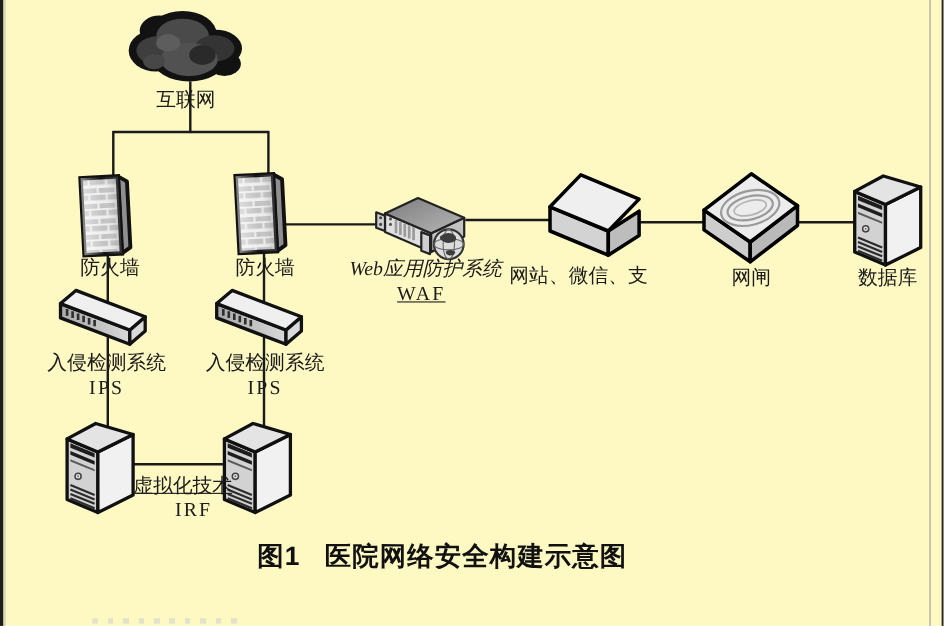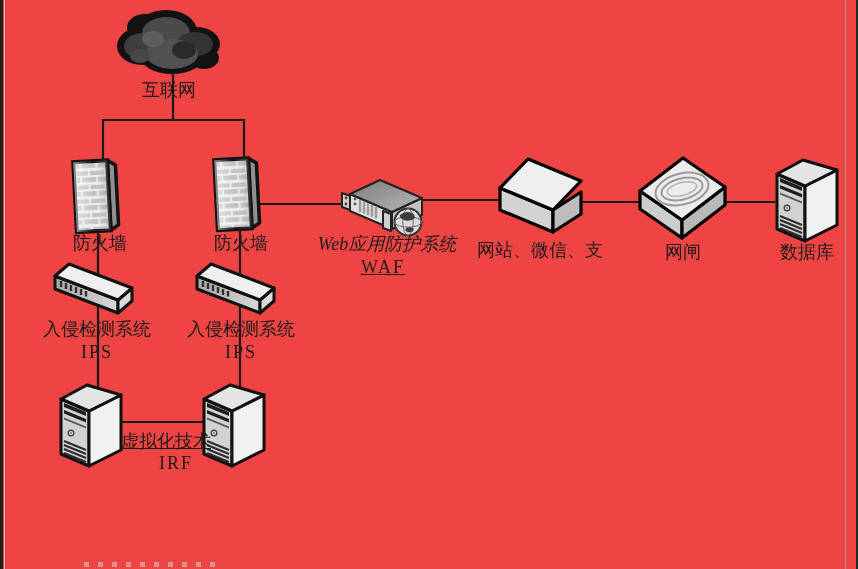--- a/index.html
+++ b/index.html
@@ -1,17 +1,17 @@
 <!DOCTYPE html>
 <html><head>
 <meta charset="utf-8">
 <style>
   html,body{margin:0;padding:0;background:#ffffff;}
   .canvas{
-    position:relative;width:858px;height:569px;background:#ef4444;overflow:hidden;
+    position:relative;width:858px;height:569px;background:#fef9c3;overflow:hidden;
     font-family:"Liberation Serif","DejaVu Serif",serif;color:#1a1a1a;
   }
   .diagram-svg{position:absolute;left:0;top:0;width:858px;height:569px;}
   .lbl{
     position:absolute;text-align:center;font-size:18px;line-height:20px;
     color:#1b1b1b;white-space:nowrap;
   }
   .lbl-latin{letter-spacing:2px;}
   .caption{
     position:absolute;left:152px;top:490px;width:500px;text-align:center;
@@ -165,35 +165,39 @@
   </svg>
 
   <div class="lbl" style="left:119px;top:80px;width:100px;">互联网</div>
 
   <div class="lbl" style="left:60px;top:233px;width:80px;">防火墙</div>
   <div class="lbl" style="left:201px;top:233px;width:80px;">防火墙</div>
 
   <div class="lbl" style="left:306px;top:234px;width:162px;font-style:italic;">Web应用防护系统</div>
   <div class="lbl lbl-latin" style="left:343px;top:257px;width:80px;text-decoration:underline;">WAF</div>
 
-  <div class="lbl" style="left:458px;top:240px;width:164px;">网站、微信、支</div>
+  <div class="lbl" style="left:444px;top:240px;width:164px;">网站、微信、支</div>
 
   <div class="lbl" style="left:643px;top:242px;width:80px;">网闸</div>
 
   <div class="lbl" style="left:767px;top:242px;width:80px;text-align:center;">数据库</div>
 
   <div class="lbl" style="left:17px;top:319px;width:160px;">入侵检测系统</div>
   <div class="lbl lbl-latin" style="left:57px;top:342px;width:80px;">IPS</div>
 
   <div class="lbl" style="left:161px;top:319px;width:160px;">入侵检测系统</div>
   <div class="lbl lbl-latin" style="left:201px;top:342px;width:80px;">IPS</div>
 
   <div class="lbl" style="left:86px;top:431px;width:160px;text-decoration:underline;">虚拟化技术</div>
   <div class="lbl lbl-latin" style="left:136px;top:453px;width:80px;">IRF</div>
 
+  <div class="caption">
+    <span>图1</span>
+    <span>医院网络安全构建示意图</span>
+  </div>
 
   <div class="edge edge-left"></div>
   <div class="edge edge-left-inner"></div>
   <div class="edge rule-right"></div>
   <div class="edge edge-right"></div>
   <div class="bottom-remnant"></div>
 
 </div>
 
 </body></html>

